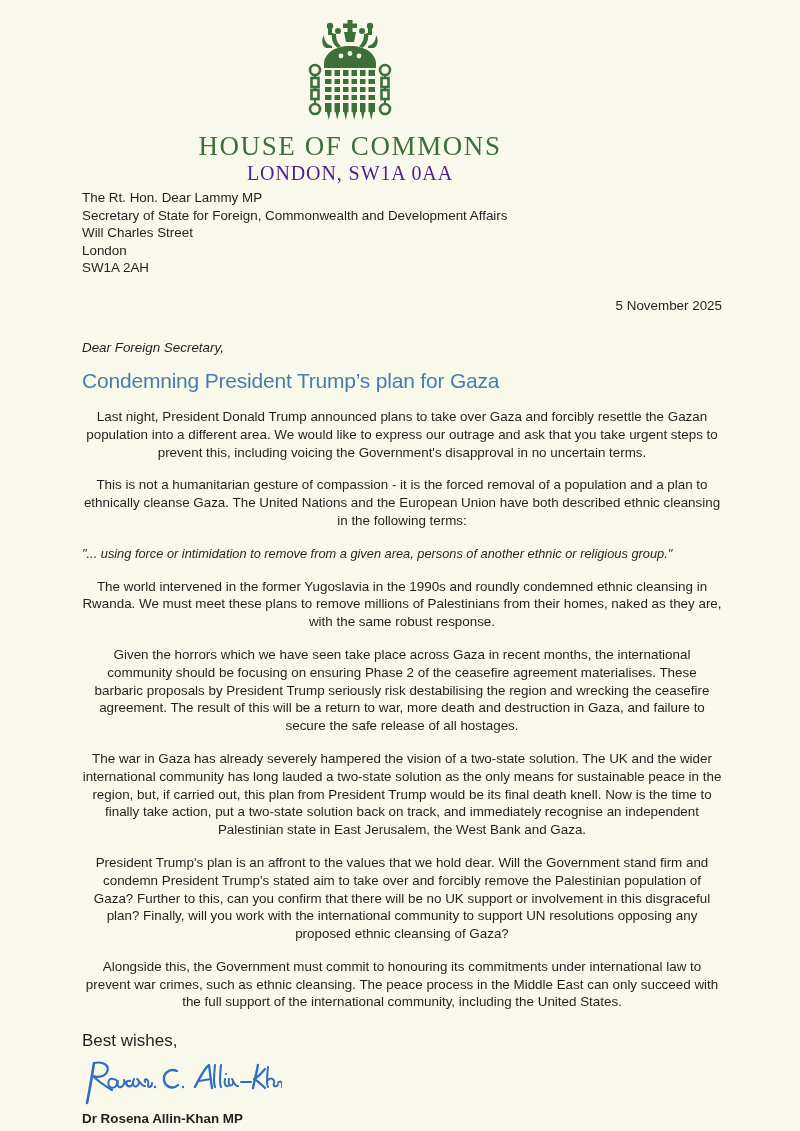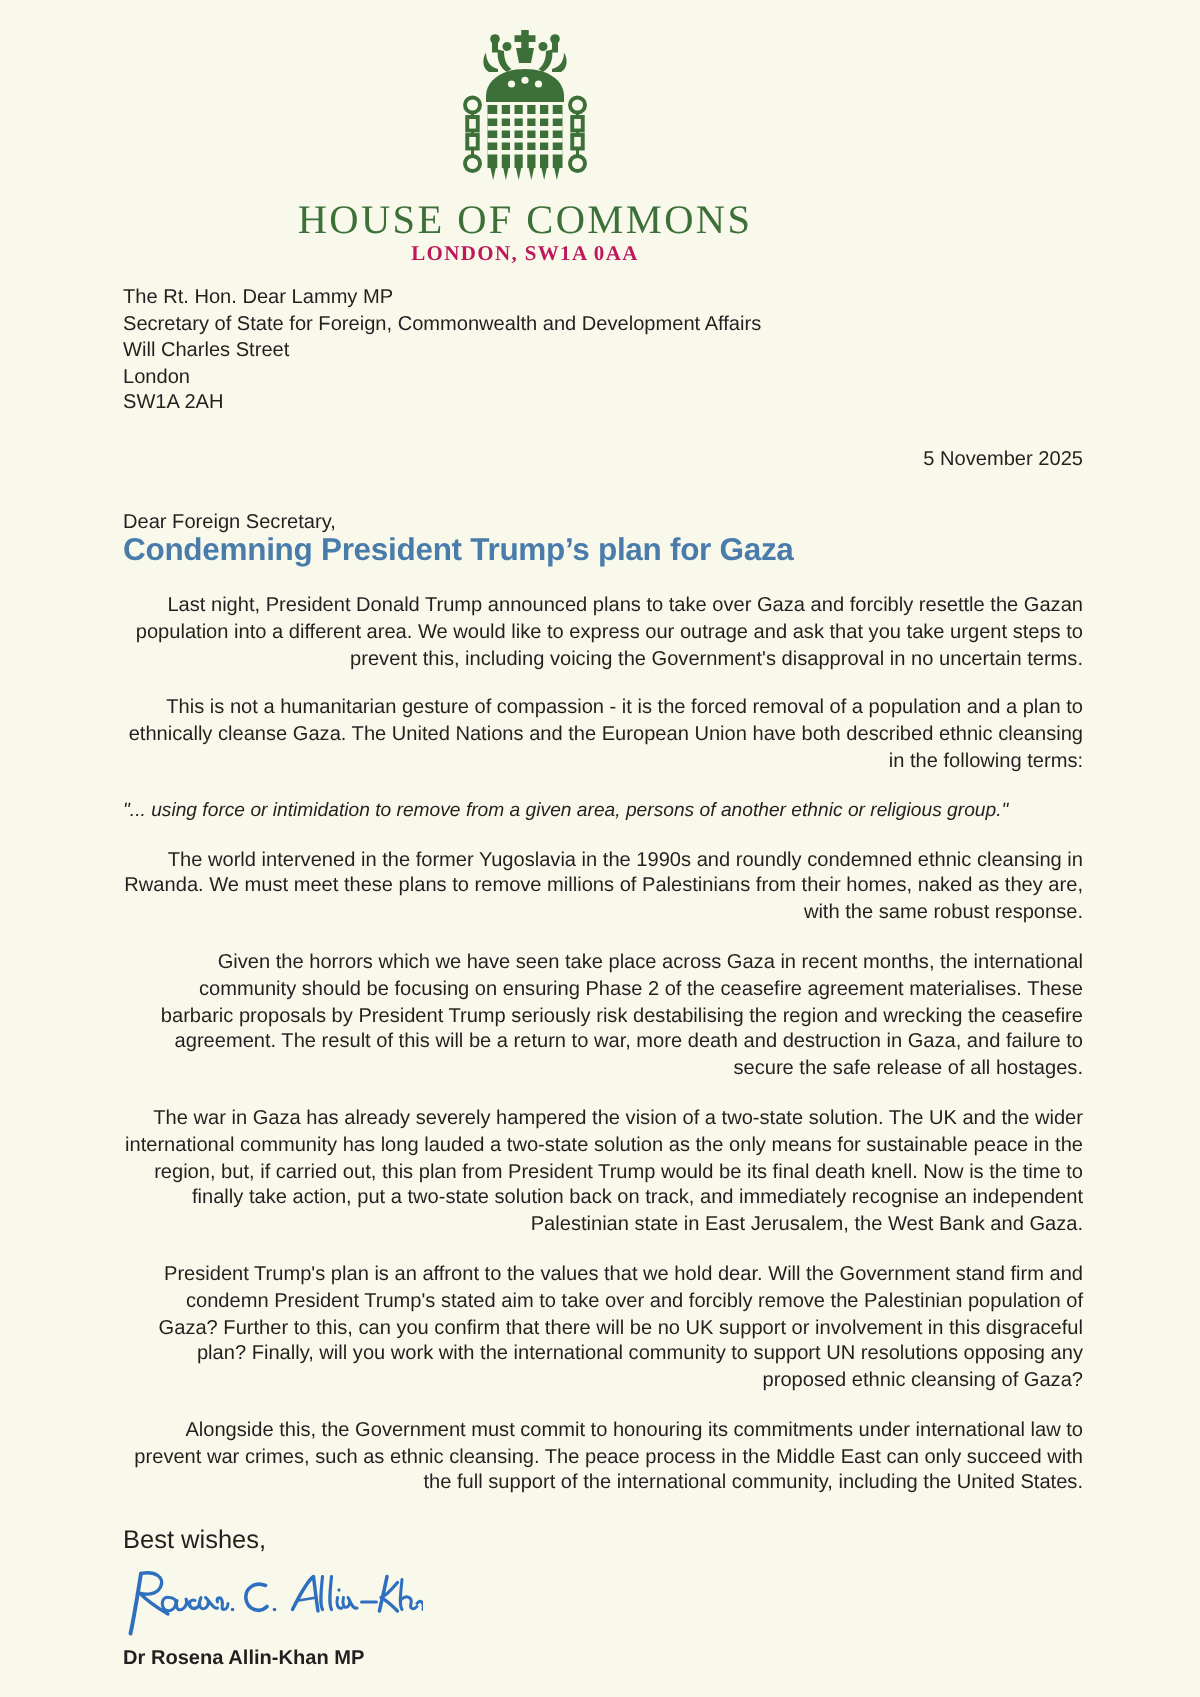--- a/index.html
+++ b/index.html
@@ -35,25 +35,24 @@
     font-family: "Liberation Serif", serif;
     font-size: 27px;
     color: #3d7039;
     letter-spacing: 1.6px;
     margin-top: 6px;
     line-height: 1.05;
     white-space: nowrap;
   }
   .org-address {
     font-family: "Liberation Serif", serif;
-    font-size: 14px;
-    color: #be185d;
+    font-size: 20px;
+    color: #4c1d95;
     letter-spacing: 0.9px;
     margin-top: 2px;
-    font-weight: bold;
   }
 
   
   .content {
     position: absolute;
     left: 82px;
     top: 189px;
     width: 640px;
   }
 
@@ -71,36 +70,37 @@
     font-size: 13.4px;
     margin-top: 21px;
     padding-right: 0px;
     color: #231f20;
   }
 
   .salutation {
     font-size: 13.4px;
     margin-top: 27px;
     color: #231f20;
+    font-style: italic;
   }
 
   .subject {
     font-size: 21px;
-    font-weight: bold;
+    font-weight: normal;
     color: #4a7cab;
-    margin-top: 0;
+    margin-top: 14px;
     letter-spacing: -0.2px;
   }
 
   p.body-para {
     font-size: 13.4px;
     line-height: 17.8px;
     margin: 15px 0 0 0;
     color: #231f20;
-    text-align: right;
+    text-align: center;
   }
   p.quote-para {
     font-size: 12.8px;
     line-height: 17.8px;
     margin: 15px 0 0 0;
     font-style: italic;
     color: #231f20;
   }
 
   .closing {

